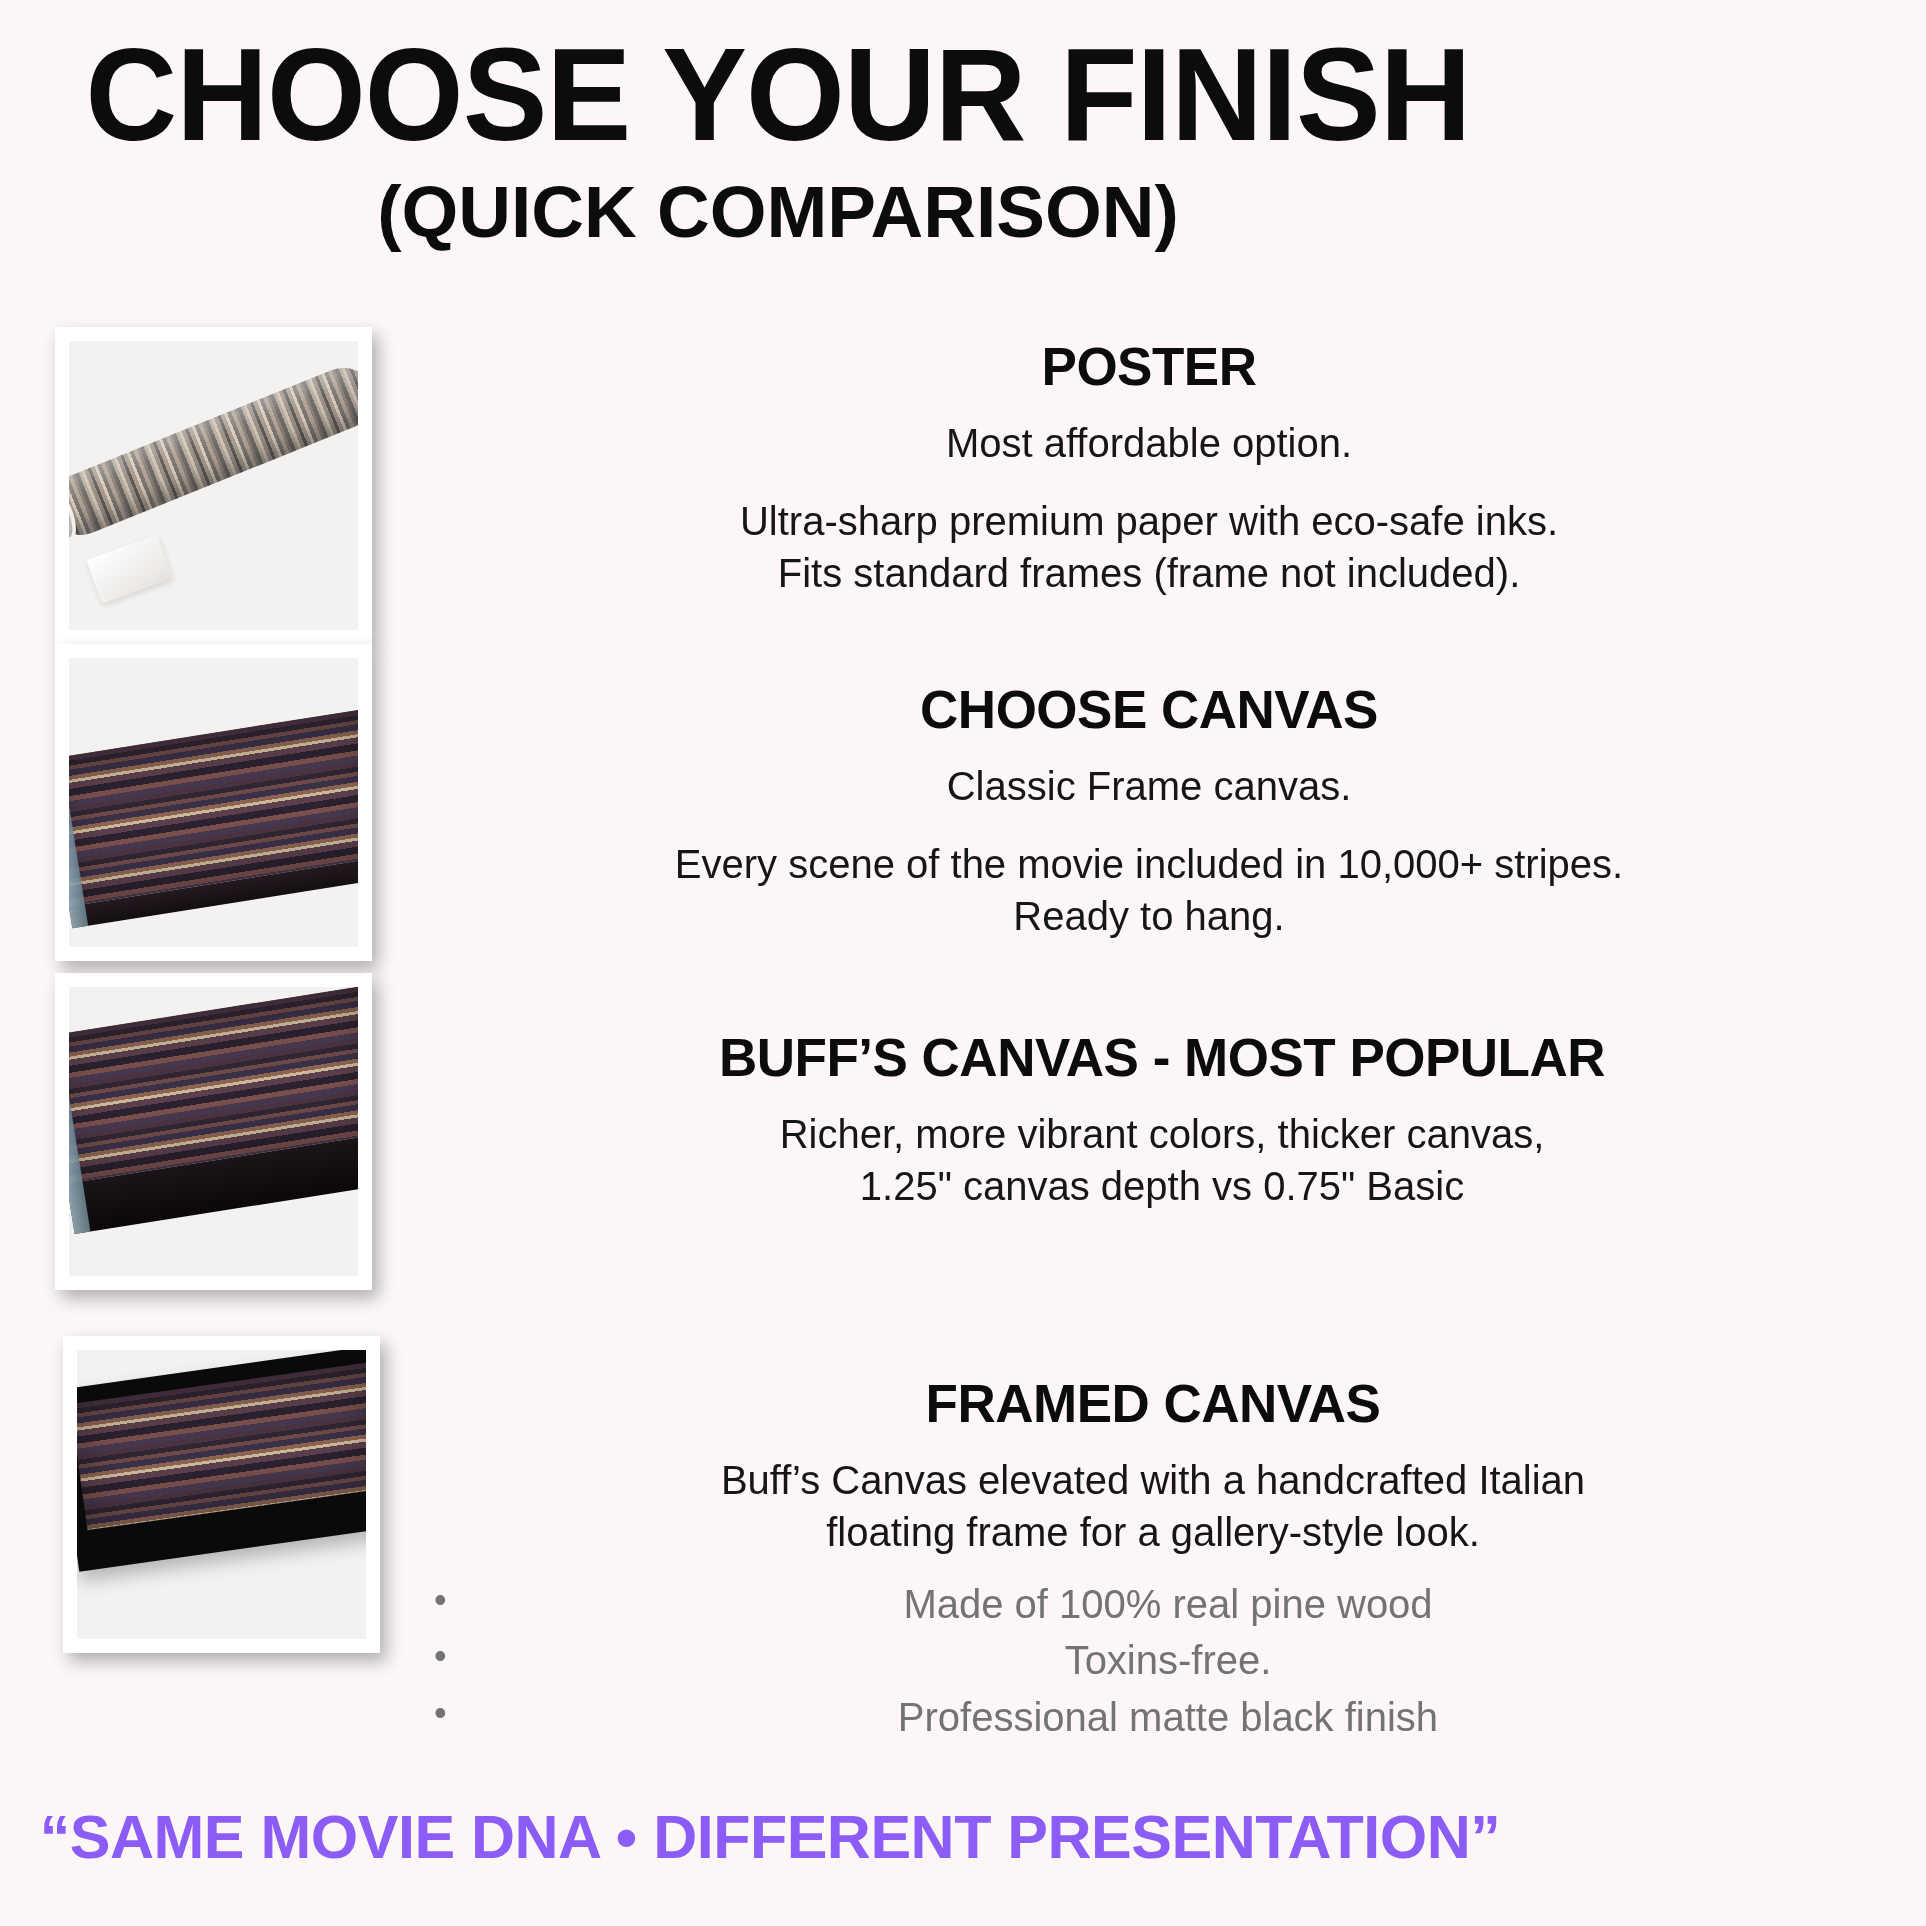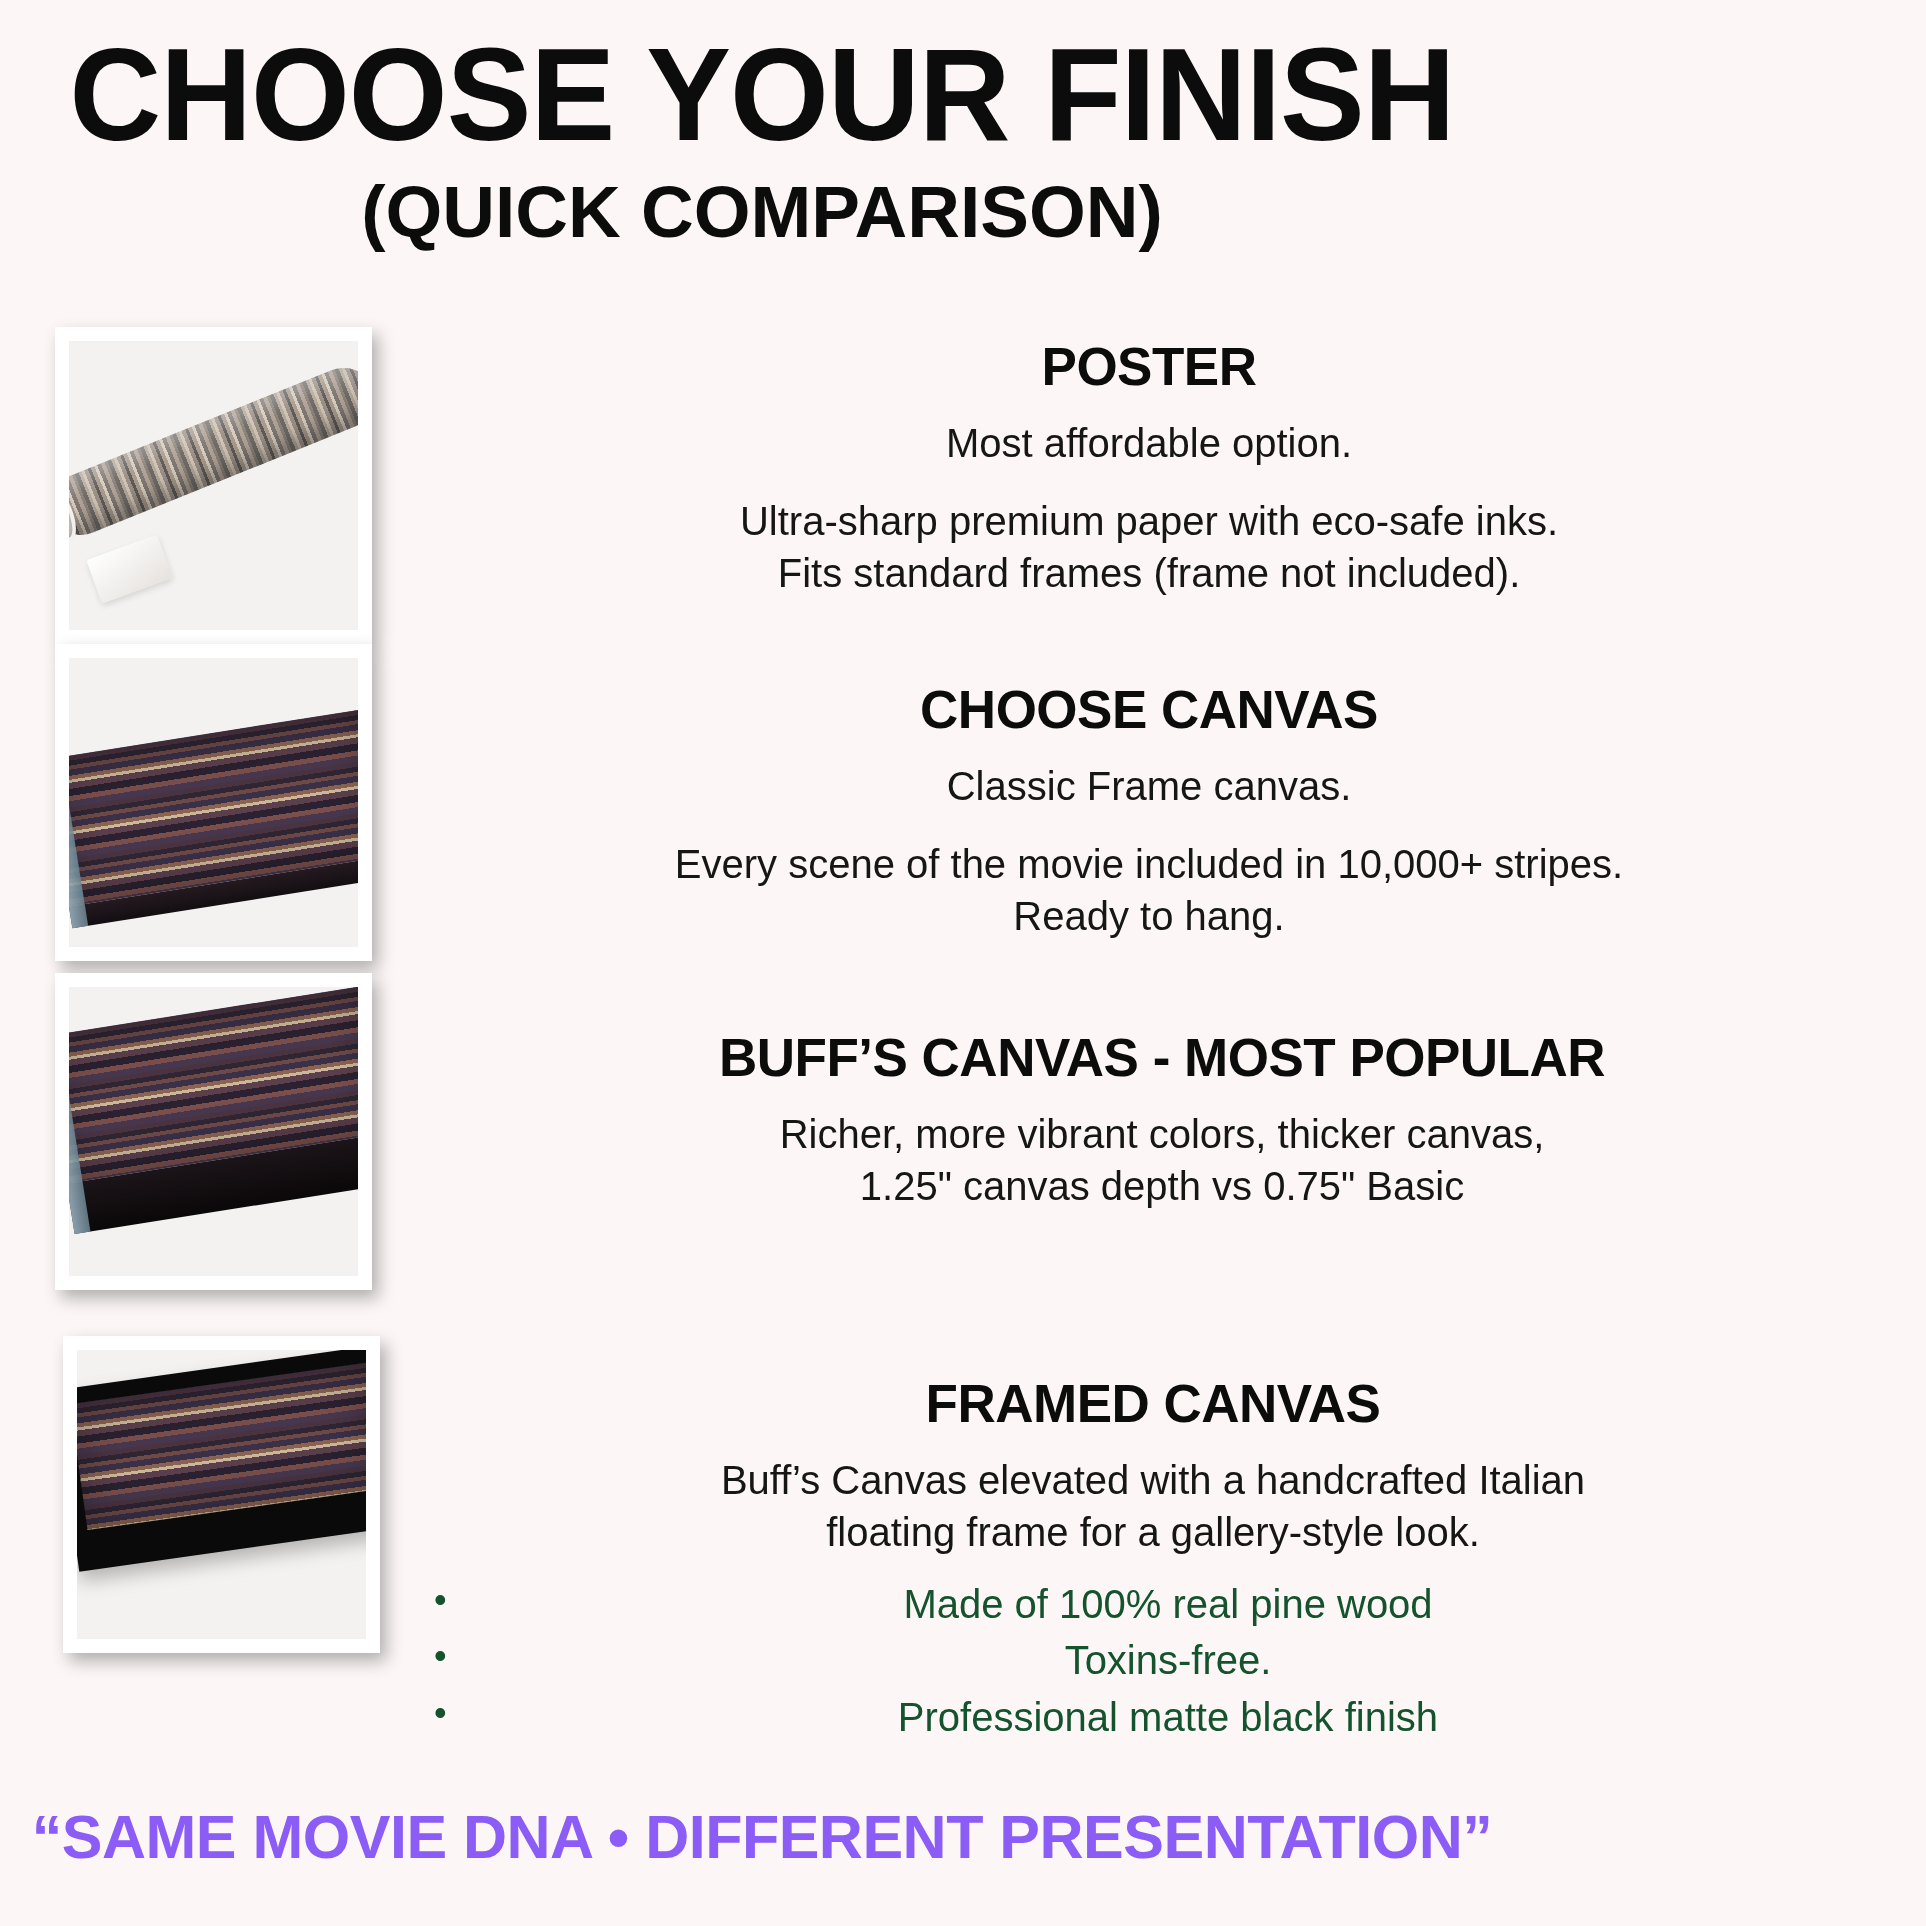--- a/index.html
+++ b/index.html
@@ -4,21 +4,21 @@
 <style>
   html,body{margin:0;padding:0;}
   body{
     width:1927px;height:1927px;
     background:#FCF7F6;
     font-family:"Liberation Sans","DejaVu Sans",sans-serif;
     color:#111111;
     overflow:hidden;
     position:relative;
   }
-  .page{width:1524px;height:1927px;position:relative;}
+  .page{width:1524px;height:1927px;position:relative;padding-left:16px;}
 
   
   .header{width:100%;text-align:center;padding-top:28px;}
   .title{
     font-size:131px;
     font-weight:700;
     letter-spacing:-1px;
     line-height:1.02;
     transform:scaleX(0.97);
     color:#0c0c0c;
@@ -149,21 +149,21 @@
   .p{
     font-size:40px;
     font-weight:400;
     line-height:1.30;
     margin:0 0 26px 0;
     color:#161616;
   }
   .p.tight{margin-bottom:0;}
   .bullets{margin:18px 0 0 0;padding:0;list-style:none;}
   .bullets li{
-    font-size:40px;line-height:1.42;color:#14532d;
+    font-size:40px;line-height:1.42;color:#737373;
     padding-left:30px;position:relative;
   }
   .bullets li:before{
     content:"\2022";position:absolute;left:0;top:-2px;font-size:36px;
   }
 
   
   .row1{height:297px;}
   .row2{height:317px;margin-top:20px;}
   .row3{height:347px;margin-top:12px;gap:26px;}

